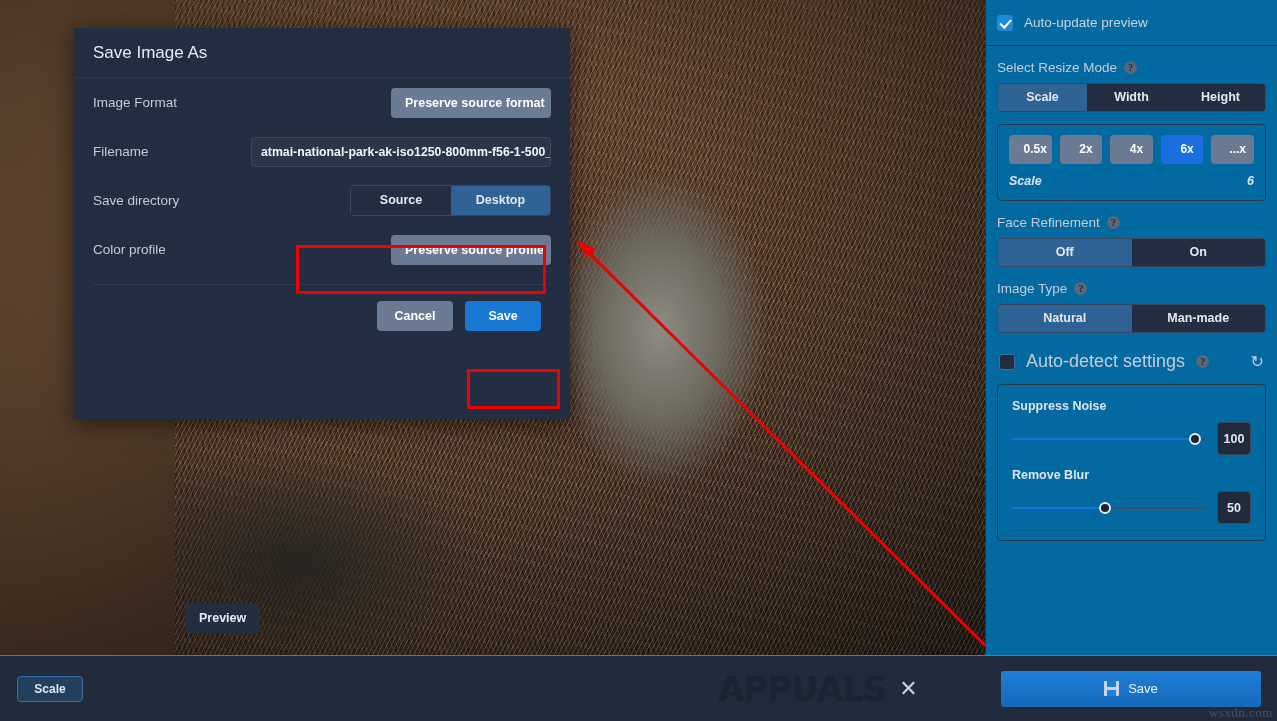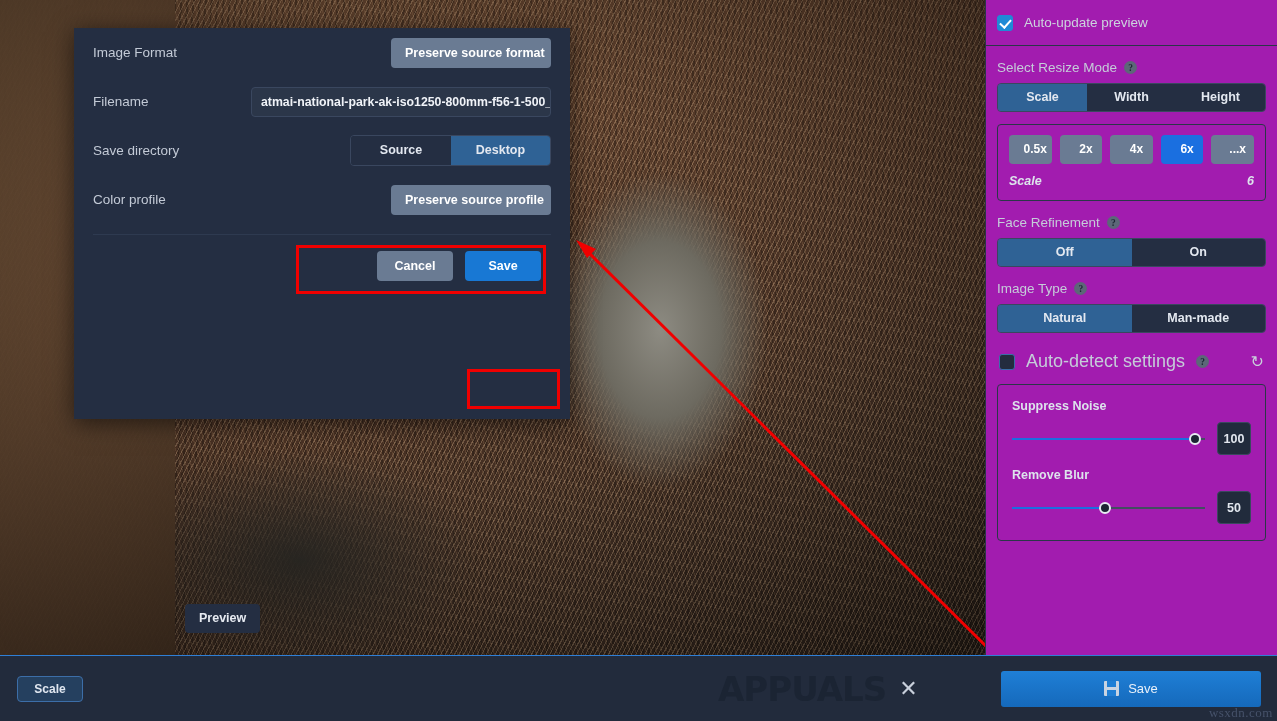--- a/index.html
+++ b/index.html
@@ -108,21 +108,21 @@
 
   
   .redbox { position: absolute; border: 3px solid #f00000; pointer-events: none; }
 
   
   .arrow-svg { position: absolute; left: 0; top: 0; width: 1277px; height: 721px; pointer-events: none; }
 
   
   .sidebar {
     position: absolute; right: 0; top: 0; width: 292px; height: 655px;
-    background: #a21caf; border-left: 1px solid #2a3548;
+    background: #0369a1; border-left: 1px solid #2a3548;
     color: #c8cfdb;
   }
   .sb-check-row {
     display: flex; align-items: center; height: 46px; padding-left: 11px;
     border-bottom: 1px solid #2b3648;
   }
   .checkbox {
     width: 16px; height: 16px; border-radius: 3px;
     border: 1px solid #2f6fb5; background: #0f0f12; position: relative; flex: 0 0 auto;
   }
@@ -266,20 +266,21 @@
 <div id="app">
 
   <div class="photo">
     <div class="photo-dark-left"></div>
     <div class="photo-vignette"></div>
   </div>
 
   <div class="preview-chip">Preview</div>
 
   <div class="dialog">
+    <div class="dialog-title">Save Image As</div>
     <div class="dialog-body">
 
       <div class="row">
         <div class="row-label">Image Format</div>
         <div class="row-right">
           <div class="btn btn-grey preserve-format">Preserve source format</div>
         </div>
       </div>
 
       <div class="row">

